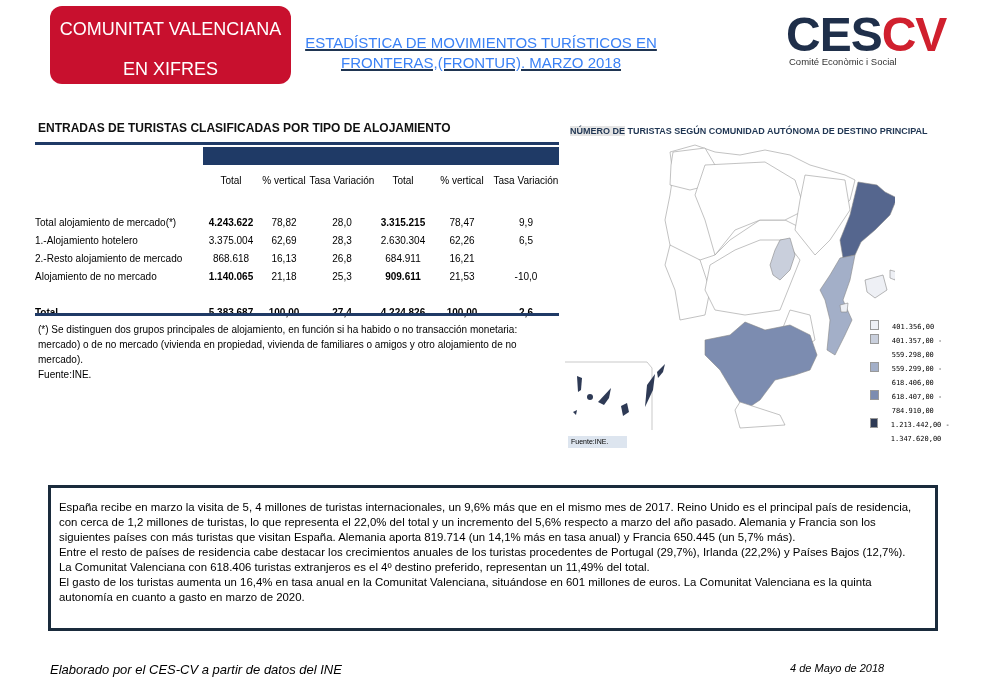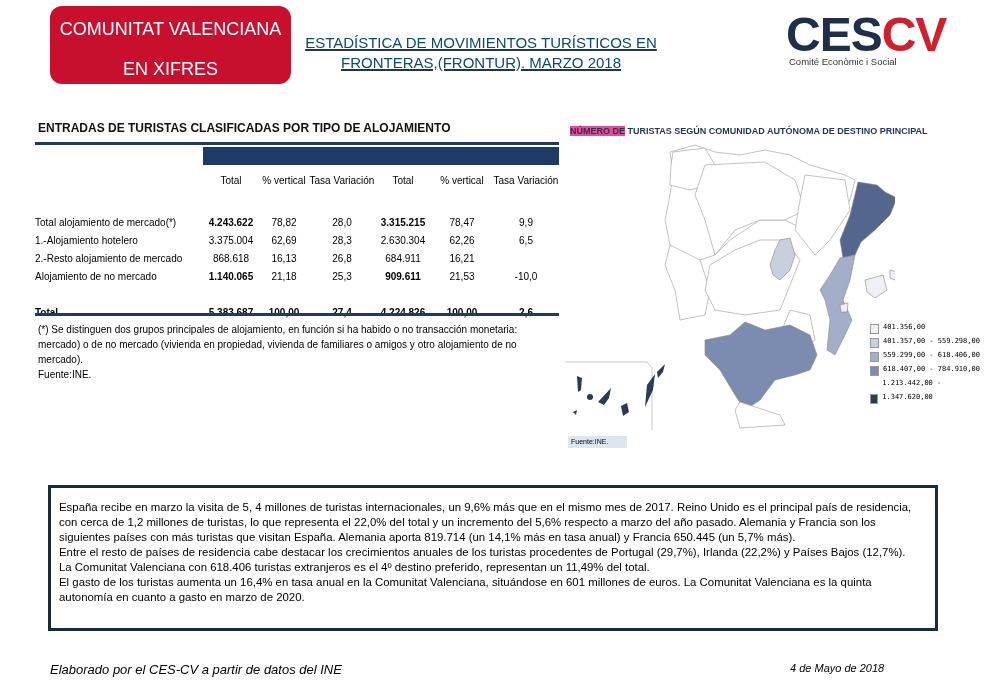--- a/index.html
+++ b/index.html
@@ -1,39 +1,39 @@
 <!DOCTYPE html>
 <html><head>
 <meta charset="utf-8">
 <style>
   html,body{margin:0;padding:0;background:#fff;}
   body{width:984px;height:690px;position:relative;overflow:hidden;font-family:"Liberation Sans",sans-serif;color:#000;}
   .abs{position:absolute;}
   #badge{left:50px;top:6px;width:241px;height:78px;background:#c8102e;border-radius:12px;color:#fff;text-align:center;font-size:18px;line-height:22px;}
   #badge .l1{position:absolute;left:0;right:0;top:12px;}
   #badge .l2{position:absolute;left:0;right:0;top:52px;}
-  #doc-title{left:298px;top:33px;width:366px;text-align:center;font-size:15px;line-height:20px;color:#0c4a6e;}
+  #doc-title{left:298px;top:33px;width:366px;text-align:center;font-size:15px;line-height:20px;color:#3b82f6;}
   #doc-title span{text-decoration:underline;text-decoration-color:#1f3552;text-decoration-thickness:2px;}
   #logo{left:786px;top:14px;width:132px;height:56px;}
   #logo .word{position:absolute;left:0;top:0;font-size:48px;font-weight:bold;letter-spacing:-1px;line-height:42px;}
   #logo .ces{color:#1f2f4a;}
   #logo .cv{color:#d0202e;}
   #logo .sub{position:absolute;left:3px;top:42px;font-size:9.5px;color:#333;white-space:nowrap;}
   #table-title{left:38px;top:121px;font-size:12px;font-weight:bold;color:#111;}
   .rule{background:#1f3a66;height:3px;}
   table.main{position:absolute;left:35px;top:147px;width:524px;border-collapse:collapse;font-size:10px;}
   table.main td{padding:0;height:18px;}
   .num{text-align:center;}
   .b{font-weight:bold;}
   #notes{left:38px;top:322px;width:520px;font-size:10px;line-height:15px;}
   #map-title{left:570px;top:126px;font-size:9px;font-weight:bold;color:#1f3552;}
-  #map-title .hl{background:#ec4899;}
+  #map-title .hl{background:#e5e5e5;}
   #map{left:565px;top:140px;width:330px;height:320px;}
   #legend{left:870px;top:320px;font-size:7px;line-height:14px;font-family:"DejaVu Sans Mono",monospace;}
-  #legend .item{display:flex;align-items:flex-end;gap:4px;}
+  #legend .item{display:flex;align-items:flex-start;gap:13px;}
   #legend .sw{width:7px;height:8px;border:1px solid #999;display:inline-block;}
   #map-source{left:568px;top:436px;width:56px;height:12px;background:#dde5ef;font-size:7px;line-height:12px;padding-left:3px;}
   #summary{left:48px;top:485px;width:890px;height:146px;border:3px solid #1a2b3c;padding:12px 8px;box-sizing:border-box;font-size:11.4px;line-height:15px;}
   #summary p{margin:0;}
   #footer-left{left:50px;top:662px;font-size:13px;font-style:italic;}
   #footer-right{left:790px;top:662px;font-size:11px;font-style:italic;}
 </style>
 </head>
 <body>
 

